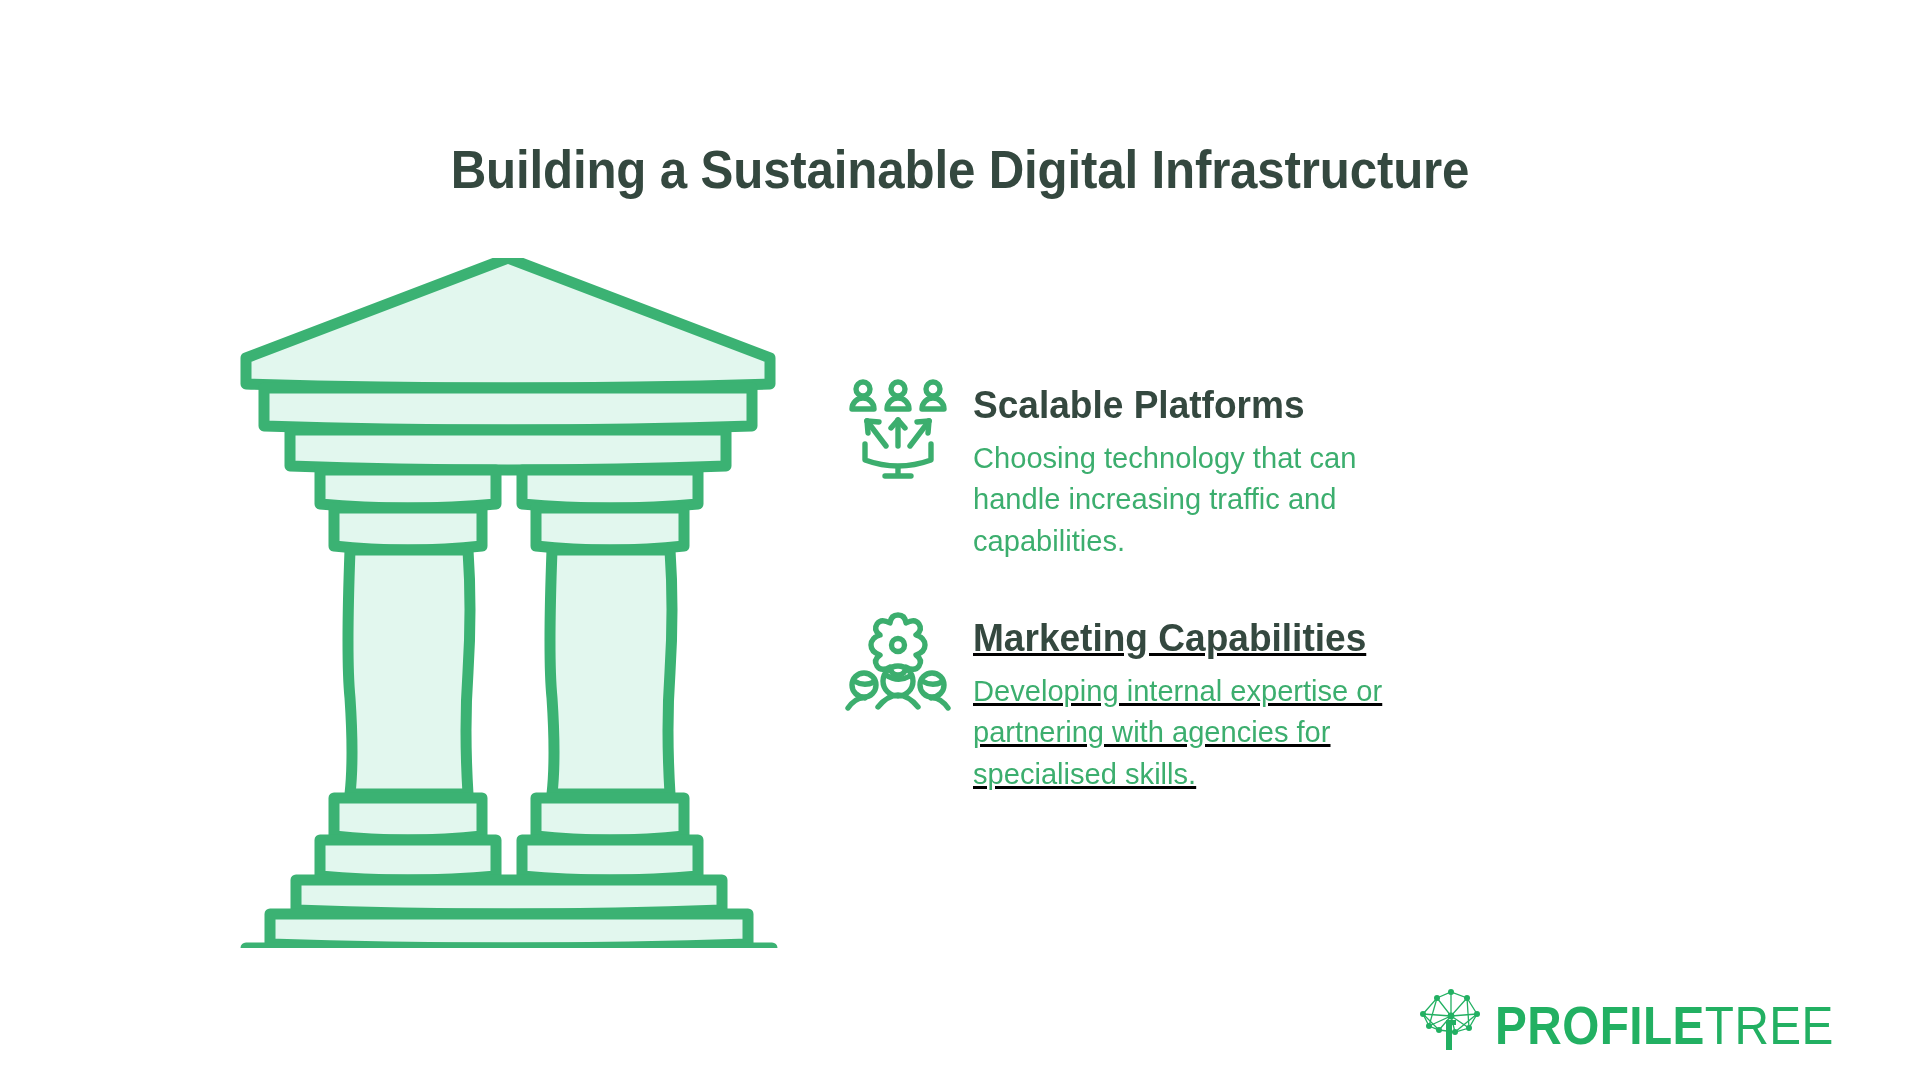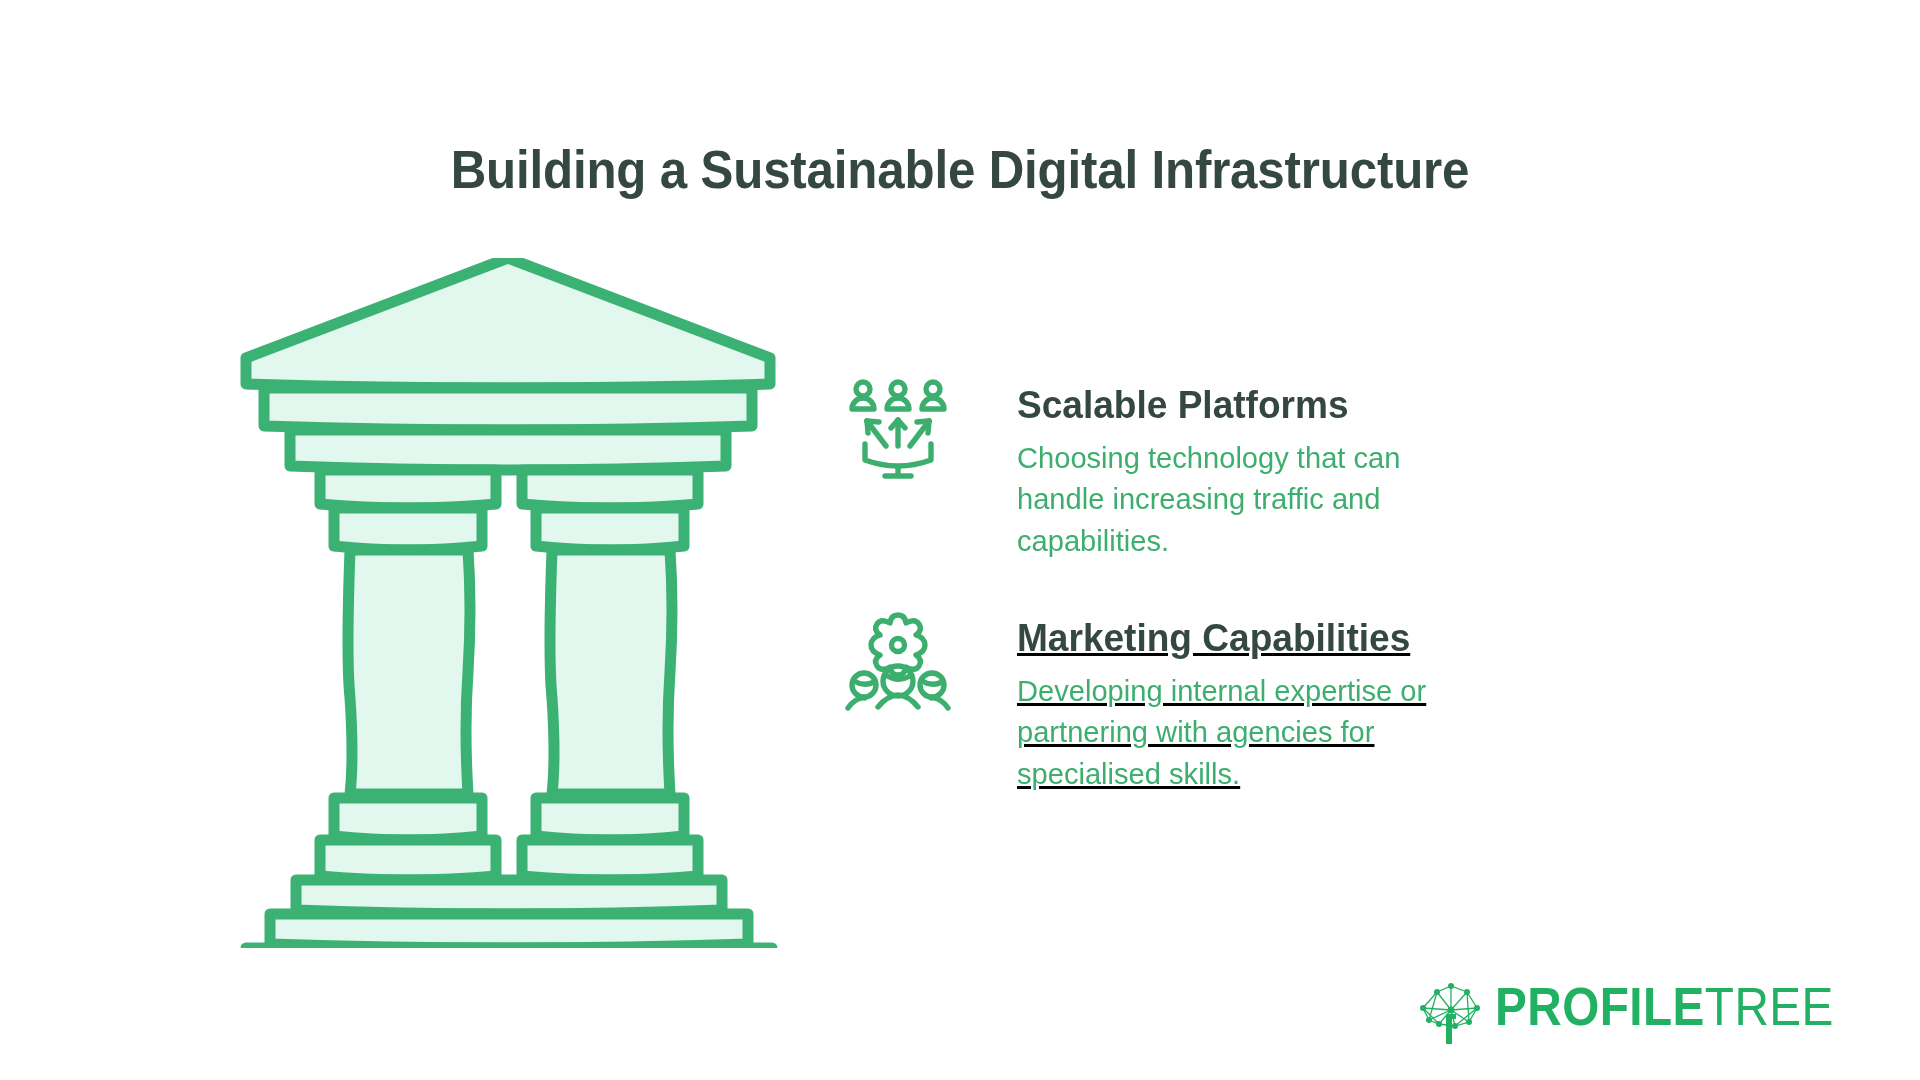--- a/index.html
+++ b/index.html
@@ -77,21 +77,20 @@
   }
   .feature-icon svg {
     display: block;
     width: 100%;
     height: 100%;
   }
 
   .feature-text {
     flex: 1 1 auto;
     padding-top: 12px;
-    margin-left: 44px;
   }
   .feature-title {
     font-family: "Liberation Sans Narrow", "Liberation Sans", sans-serif;
     font-weight: bold;
     font-size: 39px;
     line-height: 1.1;
     color: #34483f;
     margin: 0 0 10px 0;
     transform: scaleX(0.95);
     transform-origin: 0 50%;
@@ -108,21 +107,21 @@
     transform: scaleX(0.97);
     transform-origin: 0 50%;
   }
 
   
   .logo {
     position: absolute;
     right: 48px;
     bottom: 28px;
     display: flex;
-    align-items: flex-start;
+    align-items: flex-end;
     height: 72px;
   }
   .logo-mark {
     width: 70px;
     height: 66px;
     margin-right: 10px;
   }
   .logo-mark svg { display: block; width: 100%; height: 100%; }
   .logo-word {
     font-family: "Liberation Sans Narrow", "Liberation Sans", sans-serif;

